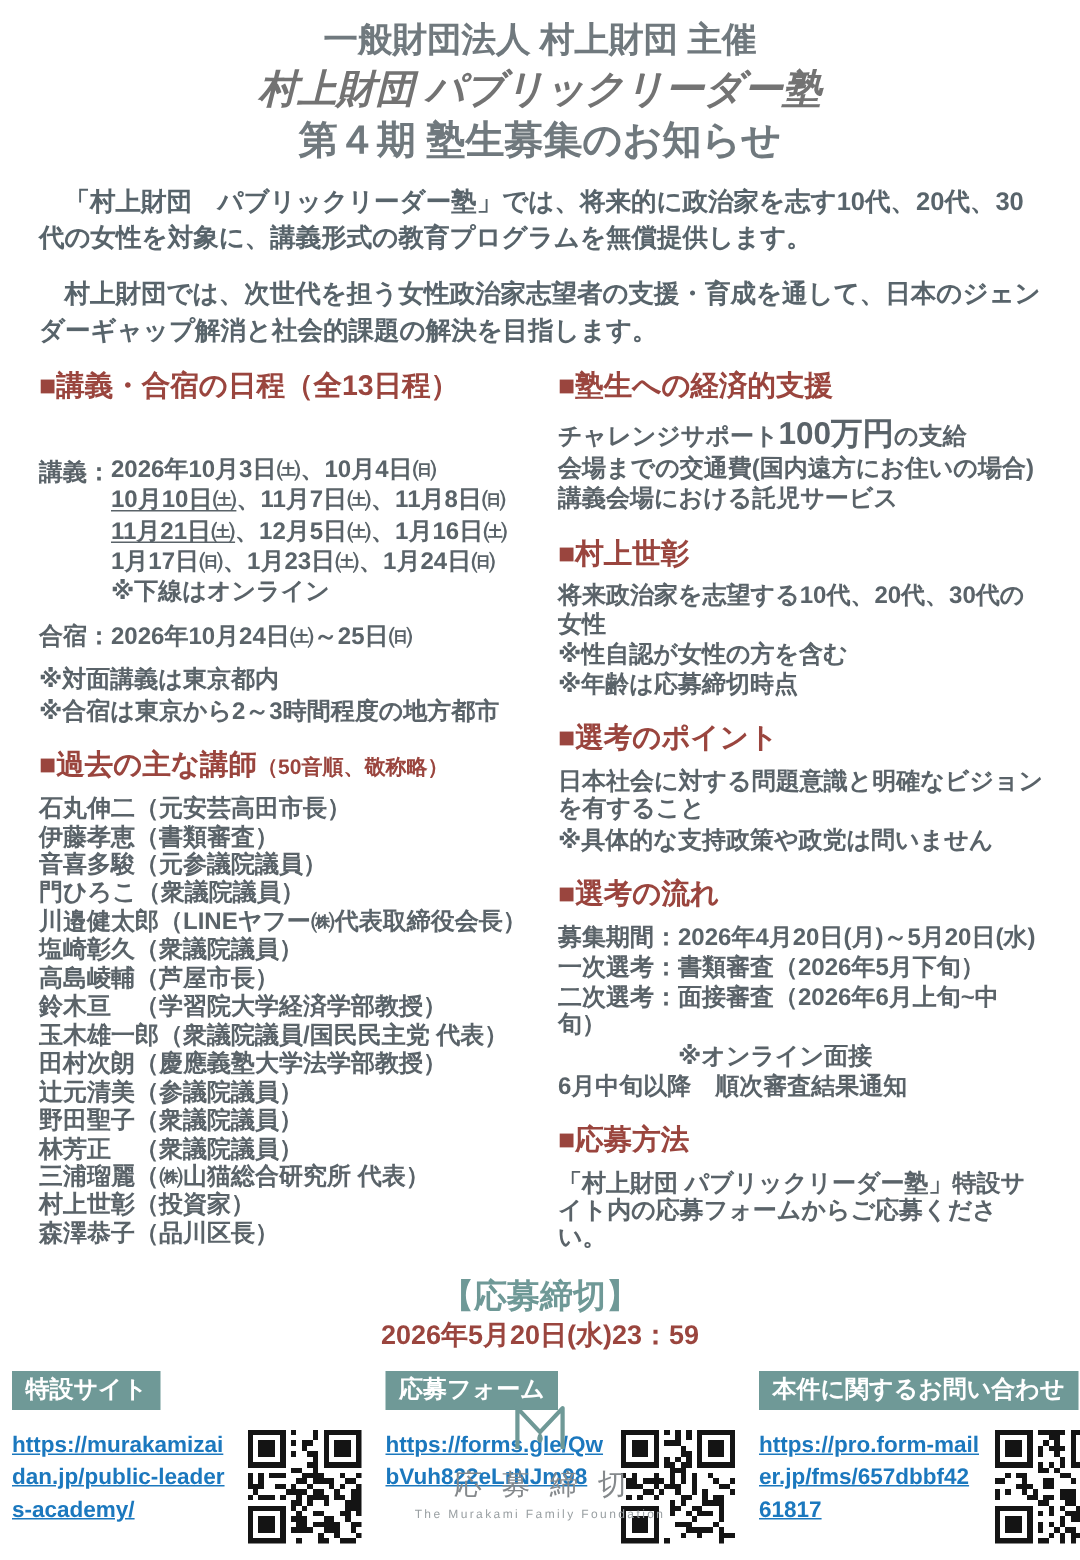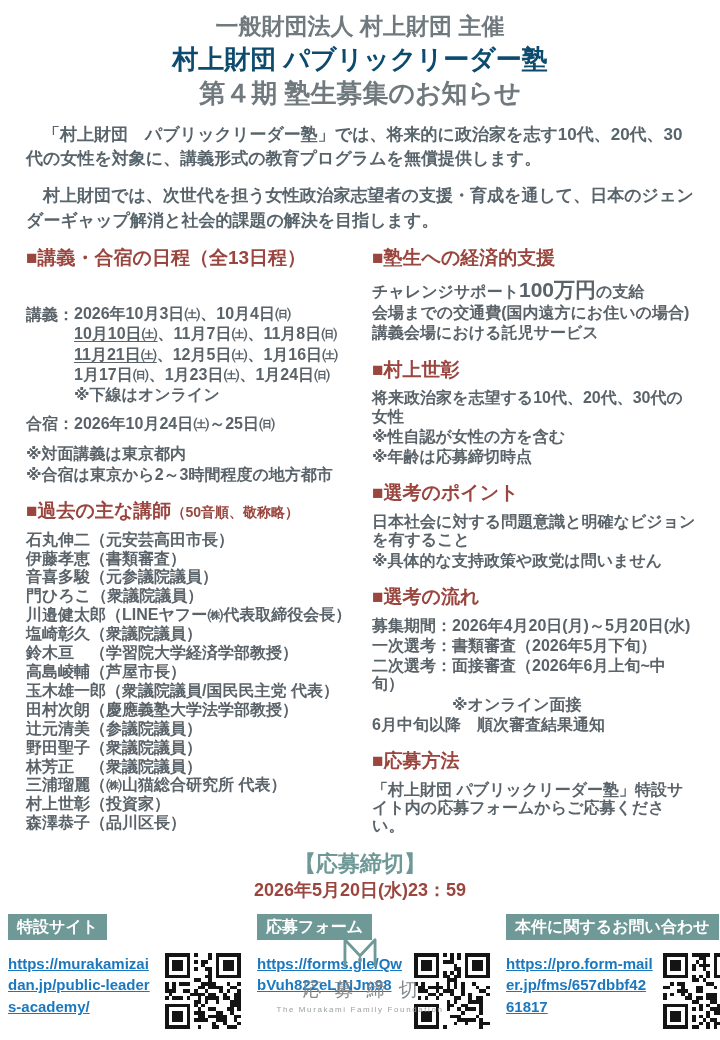--- a/index.html
+++ b/index.html
@@ -4,21 +4,21 @@
 <style>
   html,body{margin:0;padding:0;background:#ffffff;}
   .page{
     width:720px;height:1040px;box-sizing:border-box;position:relative;overflow:hidden;
     background:#ffffff;font-family:"Liberation Sans","DejaVu Sans",sans-serif;
     font-weight:bold;color:#5a6369;
   }
   
   .hdr{padding-top:12px;text-align:center;line-height:1.3;}
   .t1{font-size:23px;color:#70797e;}
-  .t2{font-size:26px;color:#0c4a6e;line-height:1.35;}
+  .t2{font-size:26px;color:#737373;line-height:1.35;font-style:italic;}
   .t3{font-size:26px;color:#70797e;line-height:1.3;}
   .intro{margin:12px 26px 0;font-size:17px;color:#58646b;line-height:1.45;text-align:left;}
   
   .columns{display:grid;grid-template-columns:336px 1fr;column-gap:10px;padding:14px 24px 0 26px;}
   .sec-h{color:#9a453e;font-size:19px;margin:16px 0 9px;line-height:1.15;}
   .sec-h:first-child{margin-top:0;}
   .sec-h .small{font-size:14px;}
   .body-line{font-size:16px;line-height:1.14;color:#5a6369;}
   .body-line + .body-line{margin-top:2px;}
   .sched-row{display:flex;margin-top:36px;}
@@ -92,22 +92,22 @@
         <span>■過去の主な講師</span><span class="small">（50音順、敬称略）</span>
       </div>
 
       <div class="lect-list">
         <div>石丸伸二（元安芸高田市長）</div>
         <div>伊藤孝恵（書類審査）</div>
         <div>音喜多駿（元参議院議員）</div>
         <div>門ひろこ（衆議院議員）</div>
         <div>川邉健太郎（LINEヤフー㈱代表取締役会長）</div>
         <div>塩崎彰久（衆議院議員）</div>
+        <div>高島崚輔（芦屋市長）</div>
         <div>鈴木亘　（学習院大学経済学部教授）</div>
-        <div>高島崚輔（芦屋市長）</div>
         <div>玉木雄一郎（衆議院議員/国民民主党 代表）</div>
         <div>田村次朗（慶應義塾大学法学部教授）</div>
         <div>辻元清美（参議院議員）</div>
         <div>野田聖子（衆議院議員）</div>
         <div>林芳正　（衆議院議員）</div>
         <div>三浦瑠麗（㈱山猫総合研究所 代表）</div>
         <div>村上世彰（投資家）</div>
         <div>森澤恭子（品川区長）</div>
       </div>
     </div>

